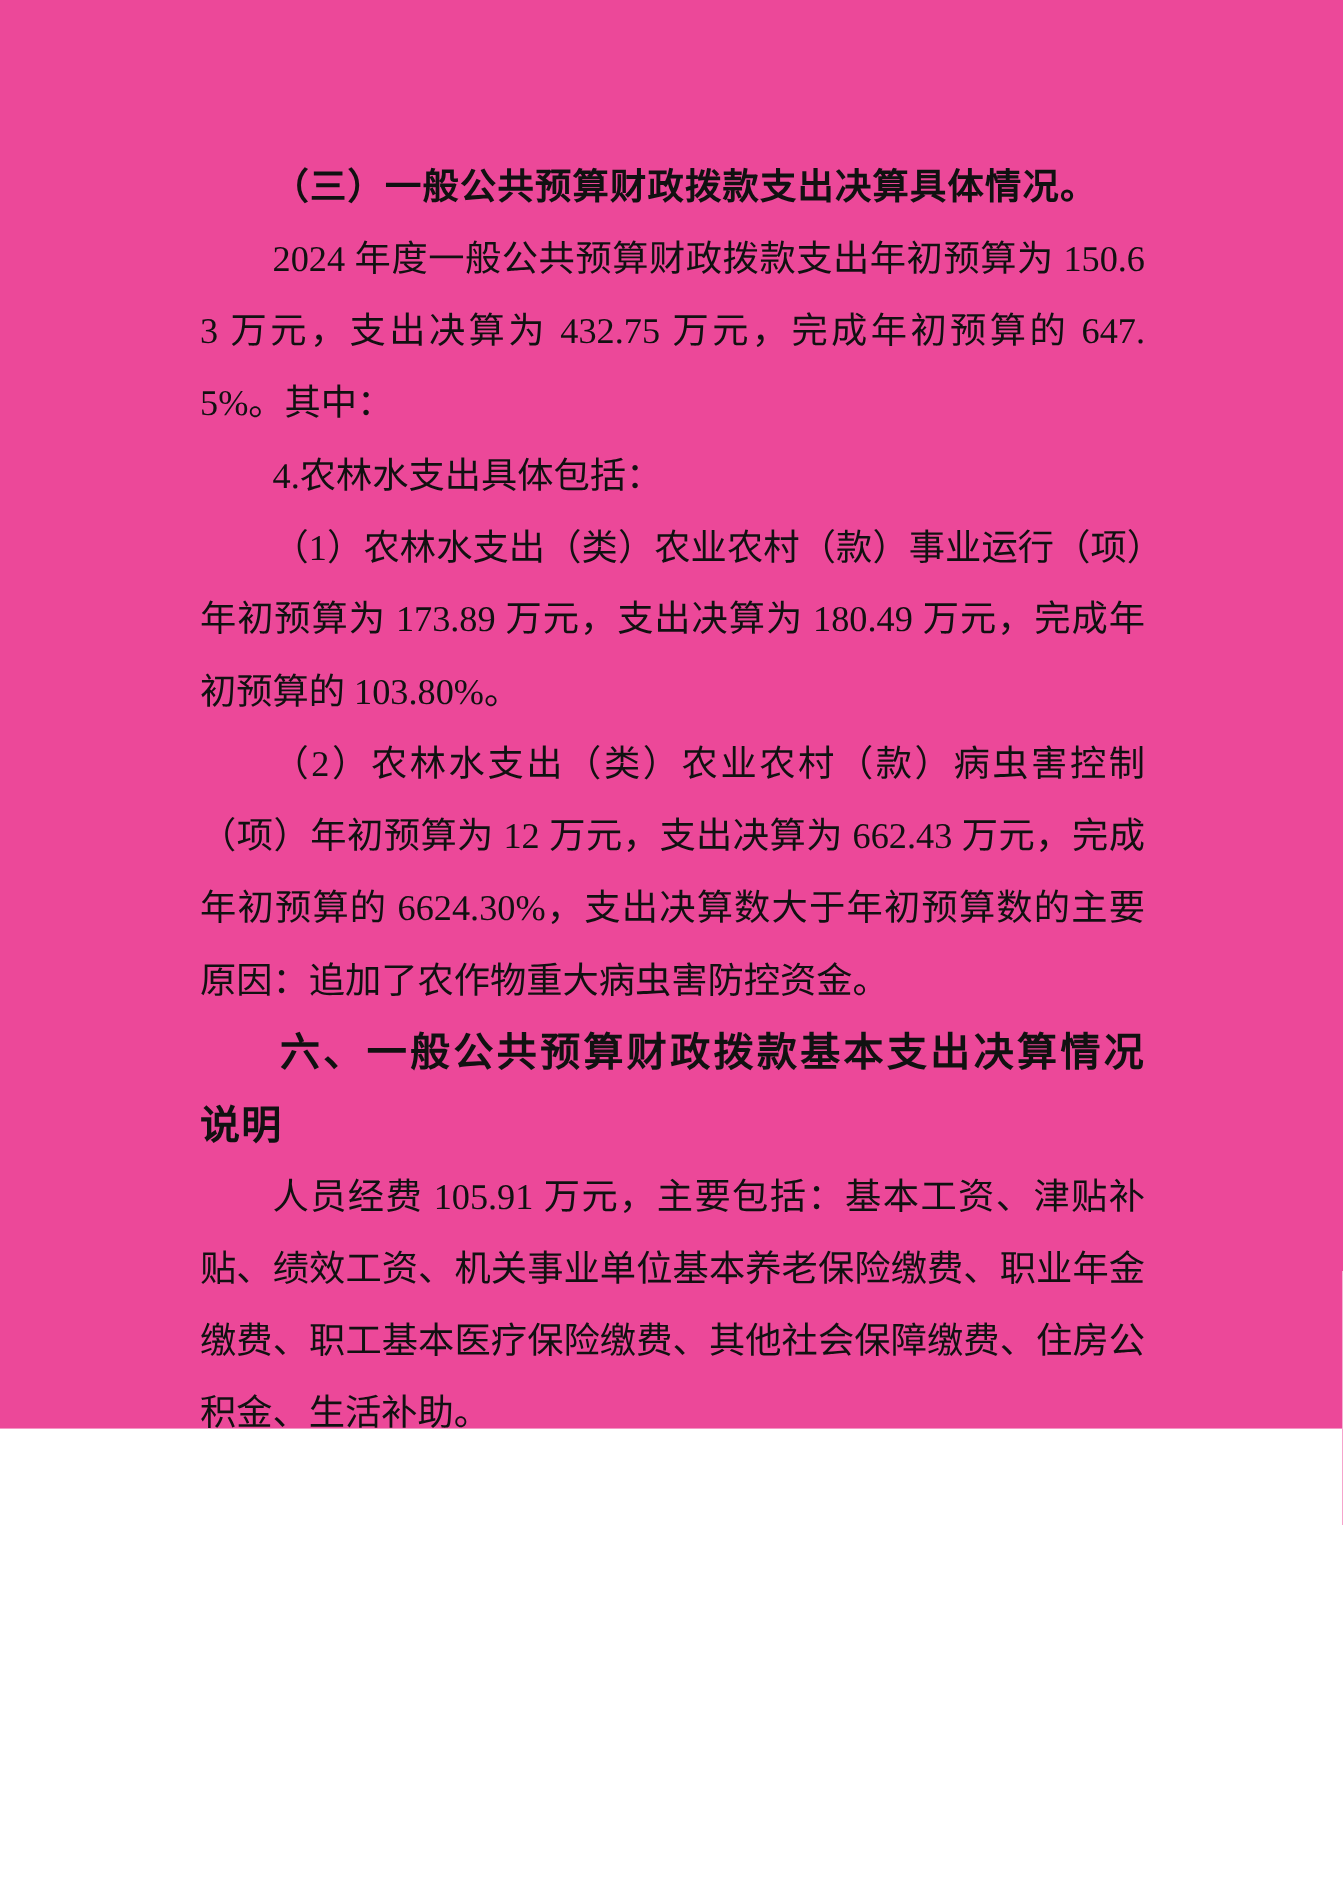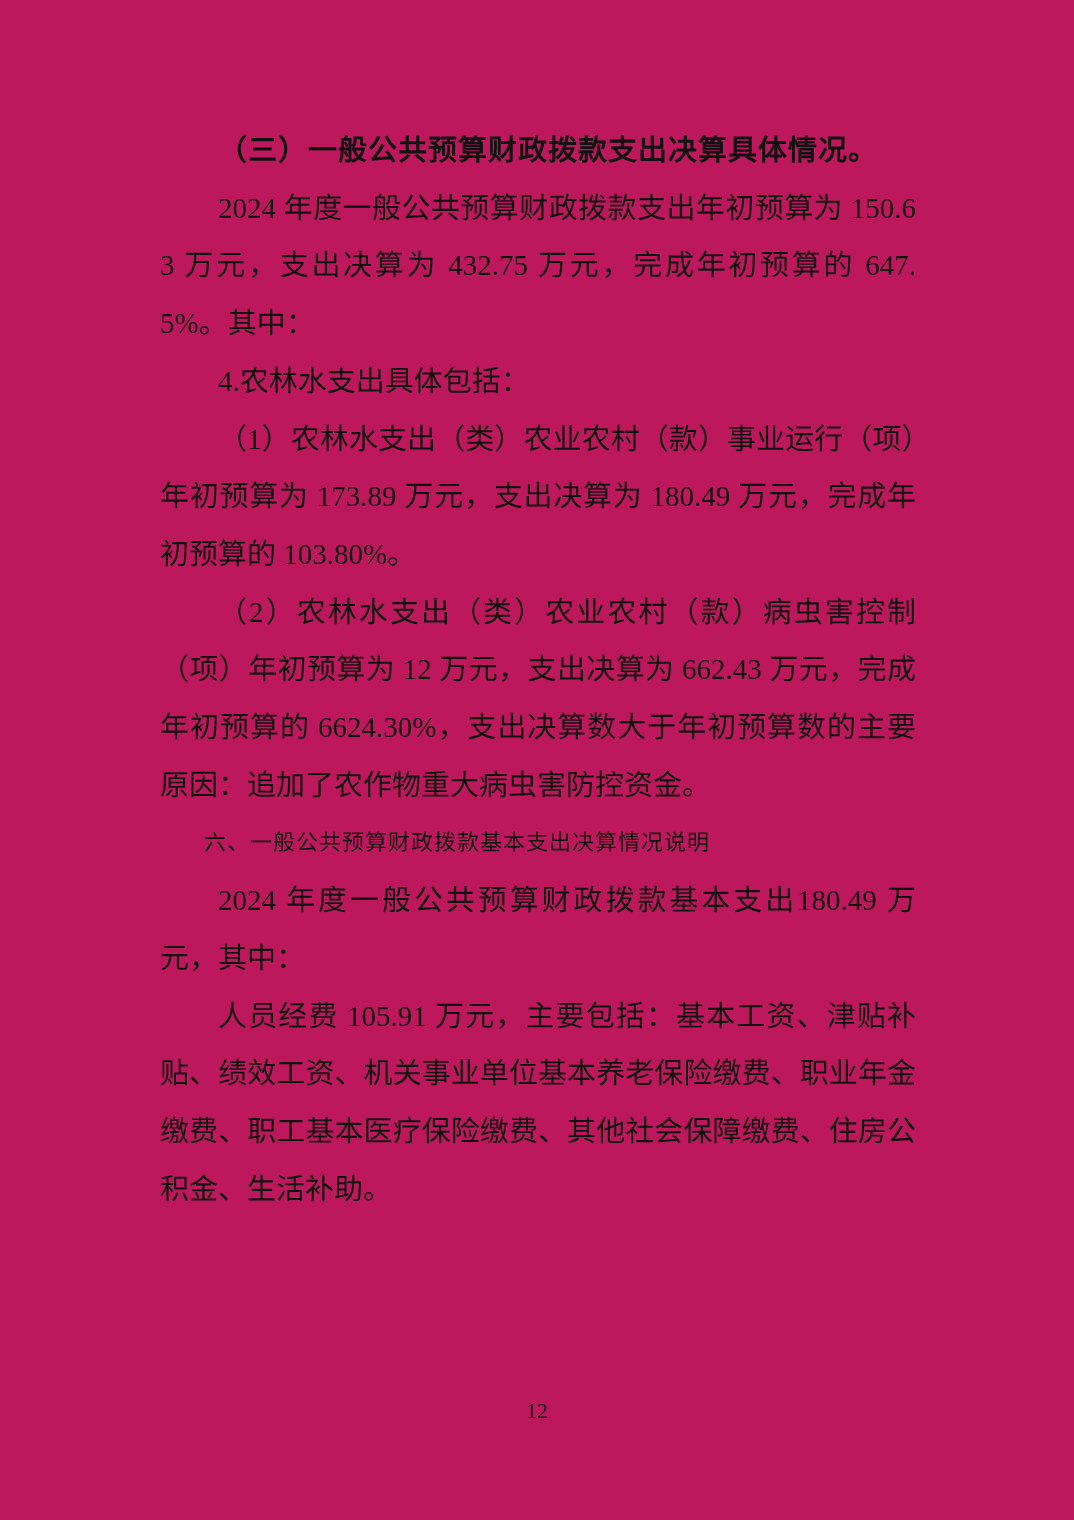--- a/index.html
+++ b/index.html
@@ -3,23 +3,23 @@
 <meta charset="utf-8">
 <style>
   html, body {
     margin: 0;
     padding: 0;
     background: #ffffff;
   }
   .page {
     position: relative;
     width: 1074px;
-    height: 1520px;
+    height: 1143px;
     margin: 0 auto;
-    background: #be185d;
+    background: #ec4899;
     overflow: hidden;
     color: #111111;
   }
   .content {
     position: absolute;
     top: 122px;
     left: 160px;
     width: 756px;
   }
   .content p {
@@ -33,22 +33,22 @@
     text-justify: inter-character;
     color: #111111;
     word-break: break-all;
   }
   .content p.heading-kai {
     font-weight: bold;
     letter-spacing: 1px;
   }
   .content p.heading-hei {
     font-family: "Liberation Sans", "DejaVu Sans", sans-serif;
-    font-weight: normal;
-    font-size: 22px;
+    font-weight: bold;
+    font-size: 32px;
     letter-spacing: 1px;
   }
   .page-footer {
     position: absolute;
     top: 1398px;
     left: 0;
     width: 100%;
     text-align: center;
     font-family: "Liberation Serif", "DejaVu Serif", serif;
     font-size: 22px;
@@ -59,18 +59,17 @@
 <body>
 
 <div class="page">
   <div class="content">
     <p class="heading-kai">（三）一般公共预算财政拨款支出决算具体情况。</p>
     <p class="body">2024 年度一般公共预算财政拨款支出年初预算为 150.63 万元，支出决算为 432.75 万元，完成年初预算的 647.5%。其中：</p>
     <p class="body">4.农林水支出具体包括：</p>
     <p class="body">（1）农林水支出（类）农业农村（款）事业运行（项）年初预算为 173.89 万元，支出决算为 180.49 万元，完成年初预算的 103.80%。</p>
     <p class="body">（2）农林水支出（类）农业农村（款）病虫害控制（项）年初预算为 12 万元，支出决算为 662.43 万元，完成年初预算的 6624.30%，支出决算数大于年初预算数的主要原因：追加了农作物重大病虫害防控资金。</p>
     <p class="heading-hei">六、一般公共预算财政拨款基本支出决算情况说明</p>
-    <p class="body">2024 年度一般公共预算财政拨款基本支出180.49 万元，其中：</p>
     <p class="body">人员经费 105.91 万元，主要包括：基本工资、津贴补贴、绩效工资、机关事业单位基本养老保险缴费、职业年金缴费、职工基本医疗保险缴费、其他社会保障缴费、住房公积金、生活补助。</p>
   </div>
 
   <div class="page-footer">12</div>
 </div>
 
 </body></html>

